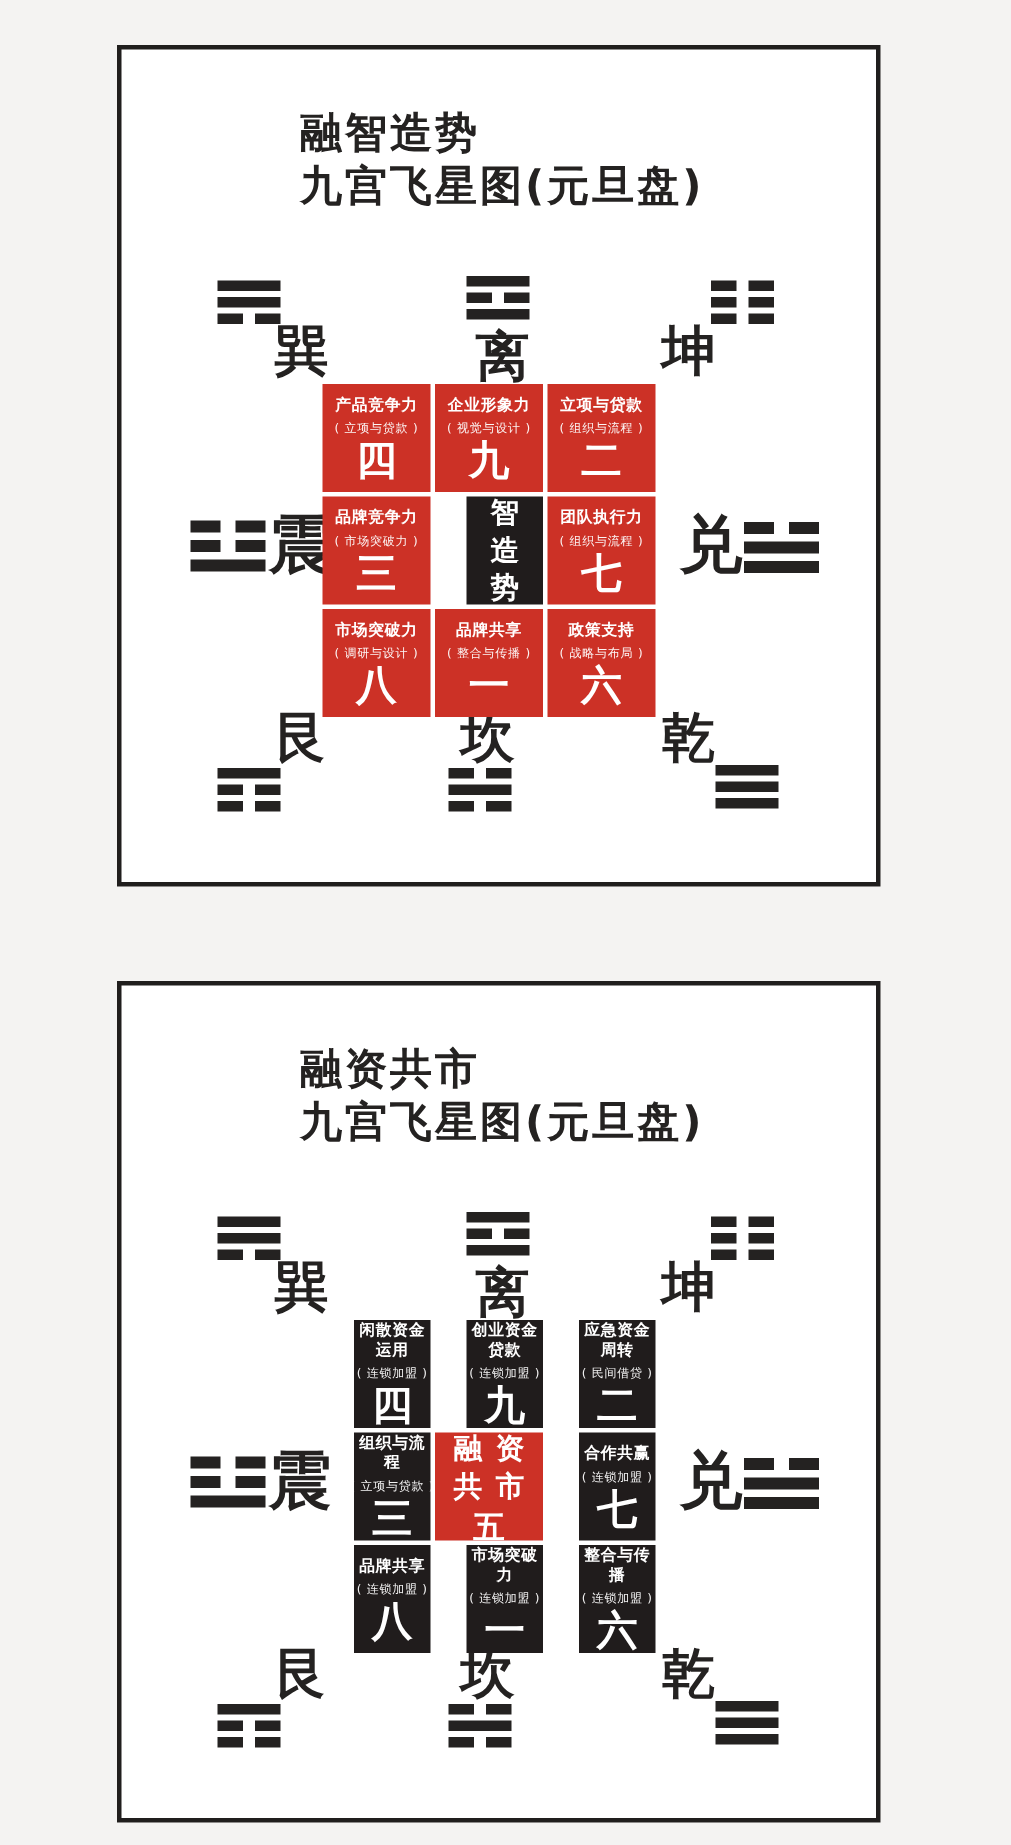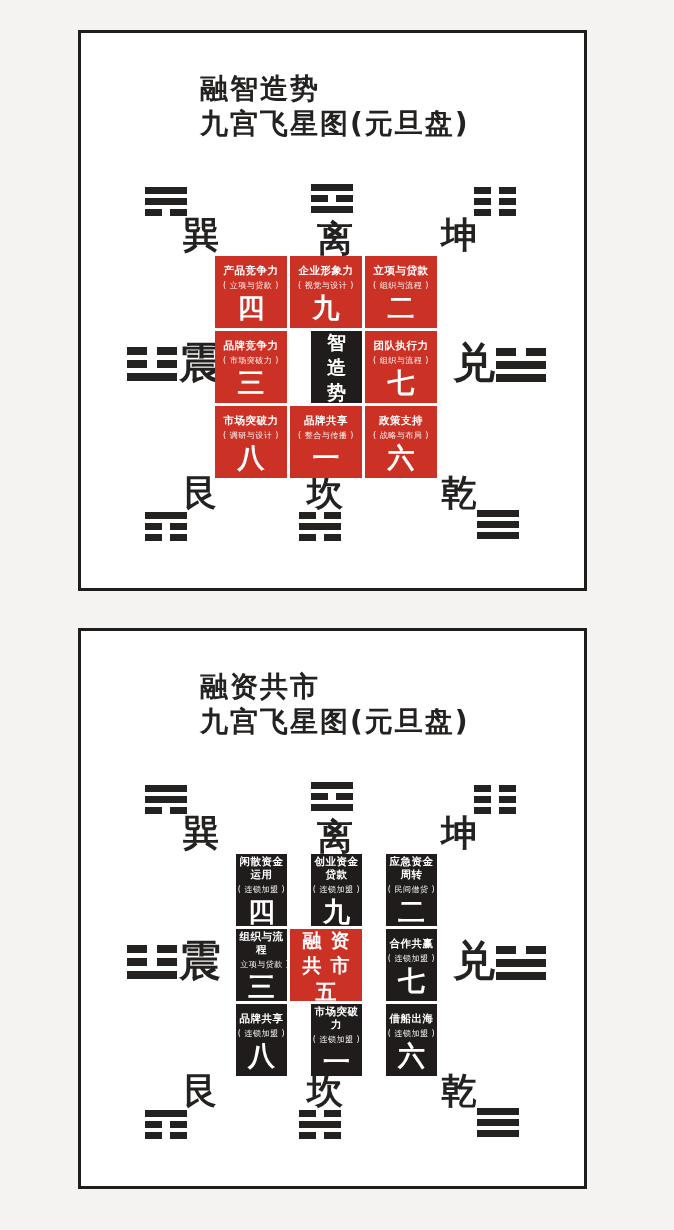--- a/index.html
+++ b/index.html
@@ -9,21 +9,21 @@
     font-family: "DejaVu Sans", sans-serif;
     -webkit-font-smoothing: antialiased;
   }
   .page { position: relative; width: 618px; height: 1230px; overflow: hidden; }
 
   .panel {
     position: absolute; left: 78px; width: 503px; height: 555px;
     background: #ffffff; border: 3px solid #201e1d;
   }
   .panel-top { top: 30px; }
-  .panel-bottom { top: 628px; }
+  .panel-bottom { top: 654px; }
 
   .ptitle {
     position: absolute; left: 119px; top: 38px;
     font-size: 28px; font-weight: 700; color: #242221;
     line-height: 35px; letter-spacing: 2px; white-space: nowrap;
   }
 
   
   .cchar {
     position: absolute; font-weight: 700; color: #242221;
@@ -374,20 +374,20 @@
           <div class="cell-star">八</div>
         </div>
 
         <div class="cell black">
           <div class="cell-name">市场突破力</div>
           <div class="cell-sub">( 连锁加盟 )</div>
           <div class="cell-star">一</div>
         </div>
 
         <div class="cell black">
-          <div class="cell-name">借船出海</div>
+          <div class="cell-name">整合与传播</div>
           <div class="cell-sub">( 连锁加盟 )</div>
           <div class="cell-star">六</div>
         </div>
       </div>
   </section>
 
 </div>
 
 </body></html>

